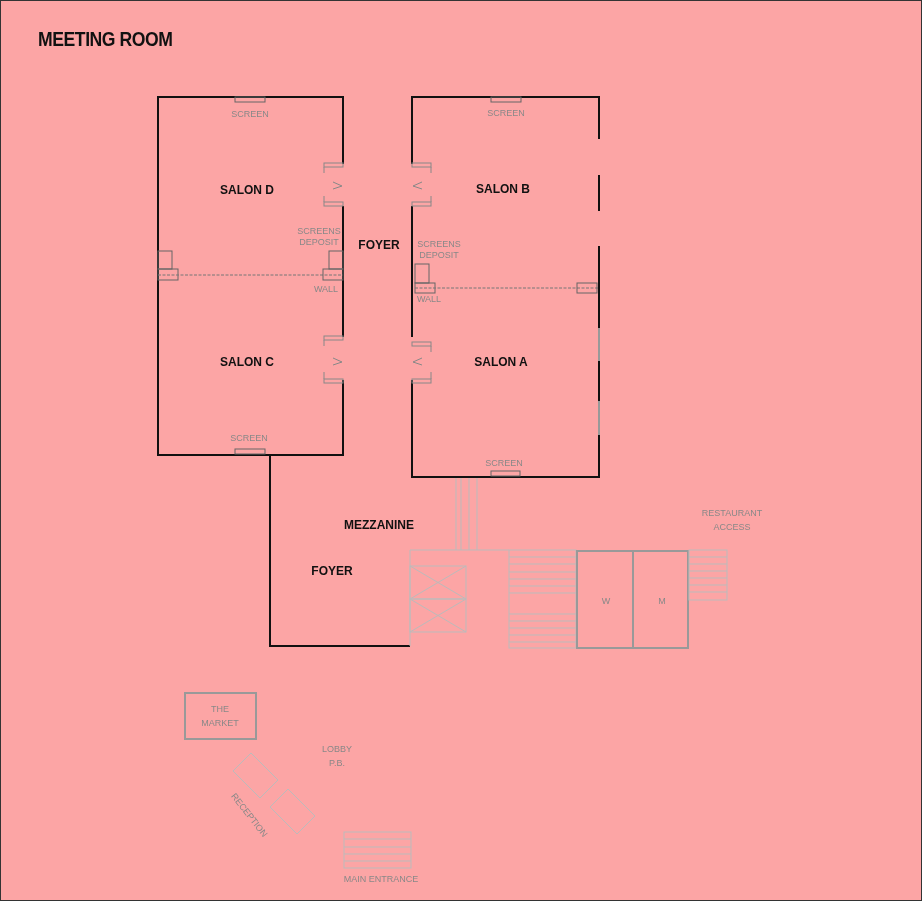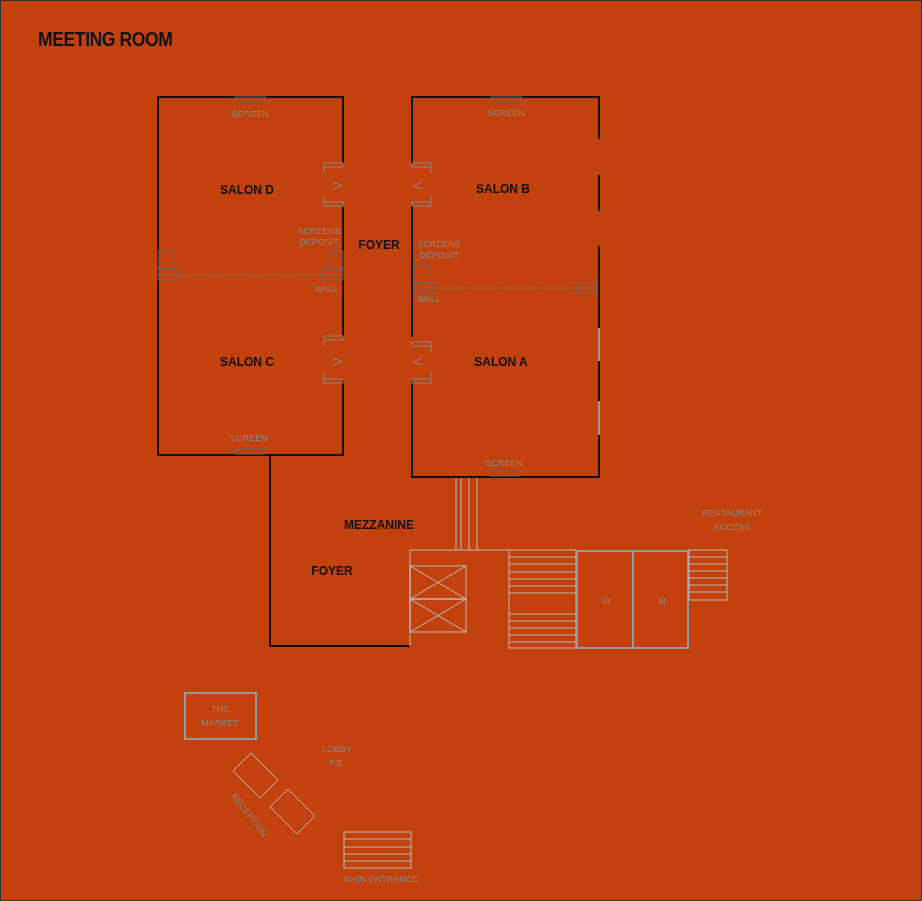--- a/index.html
+++ b/index.html
@@ -2,21 +2,21 @@
 <html><head>
   <meta charset="utf-8">
   <style>
     html, body { margin: 0; padding: 0; background: #ffffff; }
     .frame {
       position: relative;
       width: 920px; height: 899px;
       border: 1px solid #333;
       border-right: 2px solid #333;
       border-bottom: 2px solid #333;
-      background: #c2410c;
+      background: #fca5a5;
       overflow: hidden;
     }
     .title {
       position: absolute; left: 37px; top: 27px;
       font-family: "Liberation Sans", sans-serif;
       font-weight: bold; font-size: 20px; letter-spacing: -0.5px;
       color: #111;
       transform: scaleX(0.88); transform-origin: left top;
     }
     svg { position: absolute; left: 0; top: 0; }

